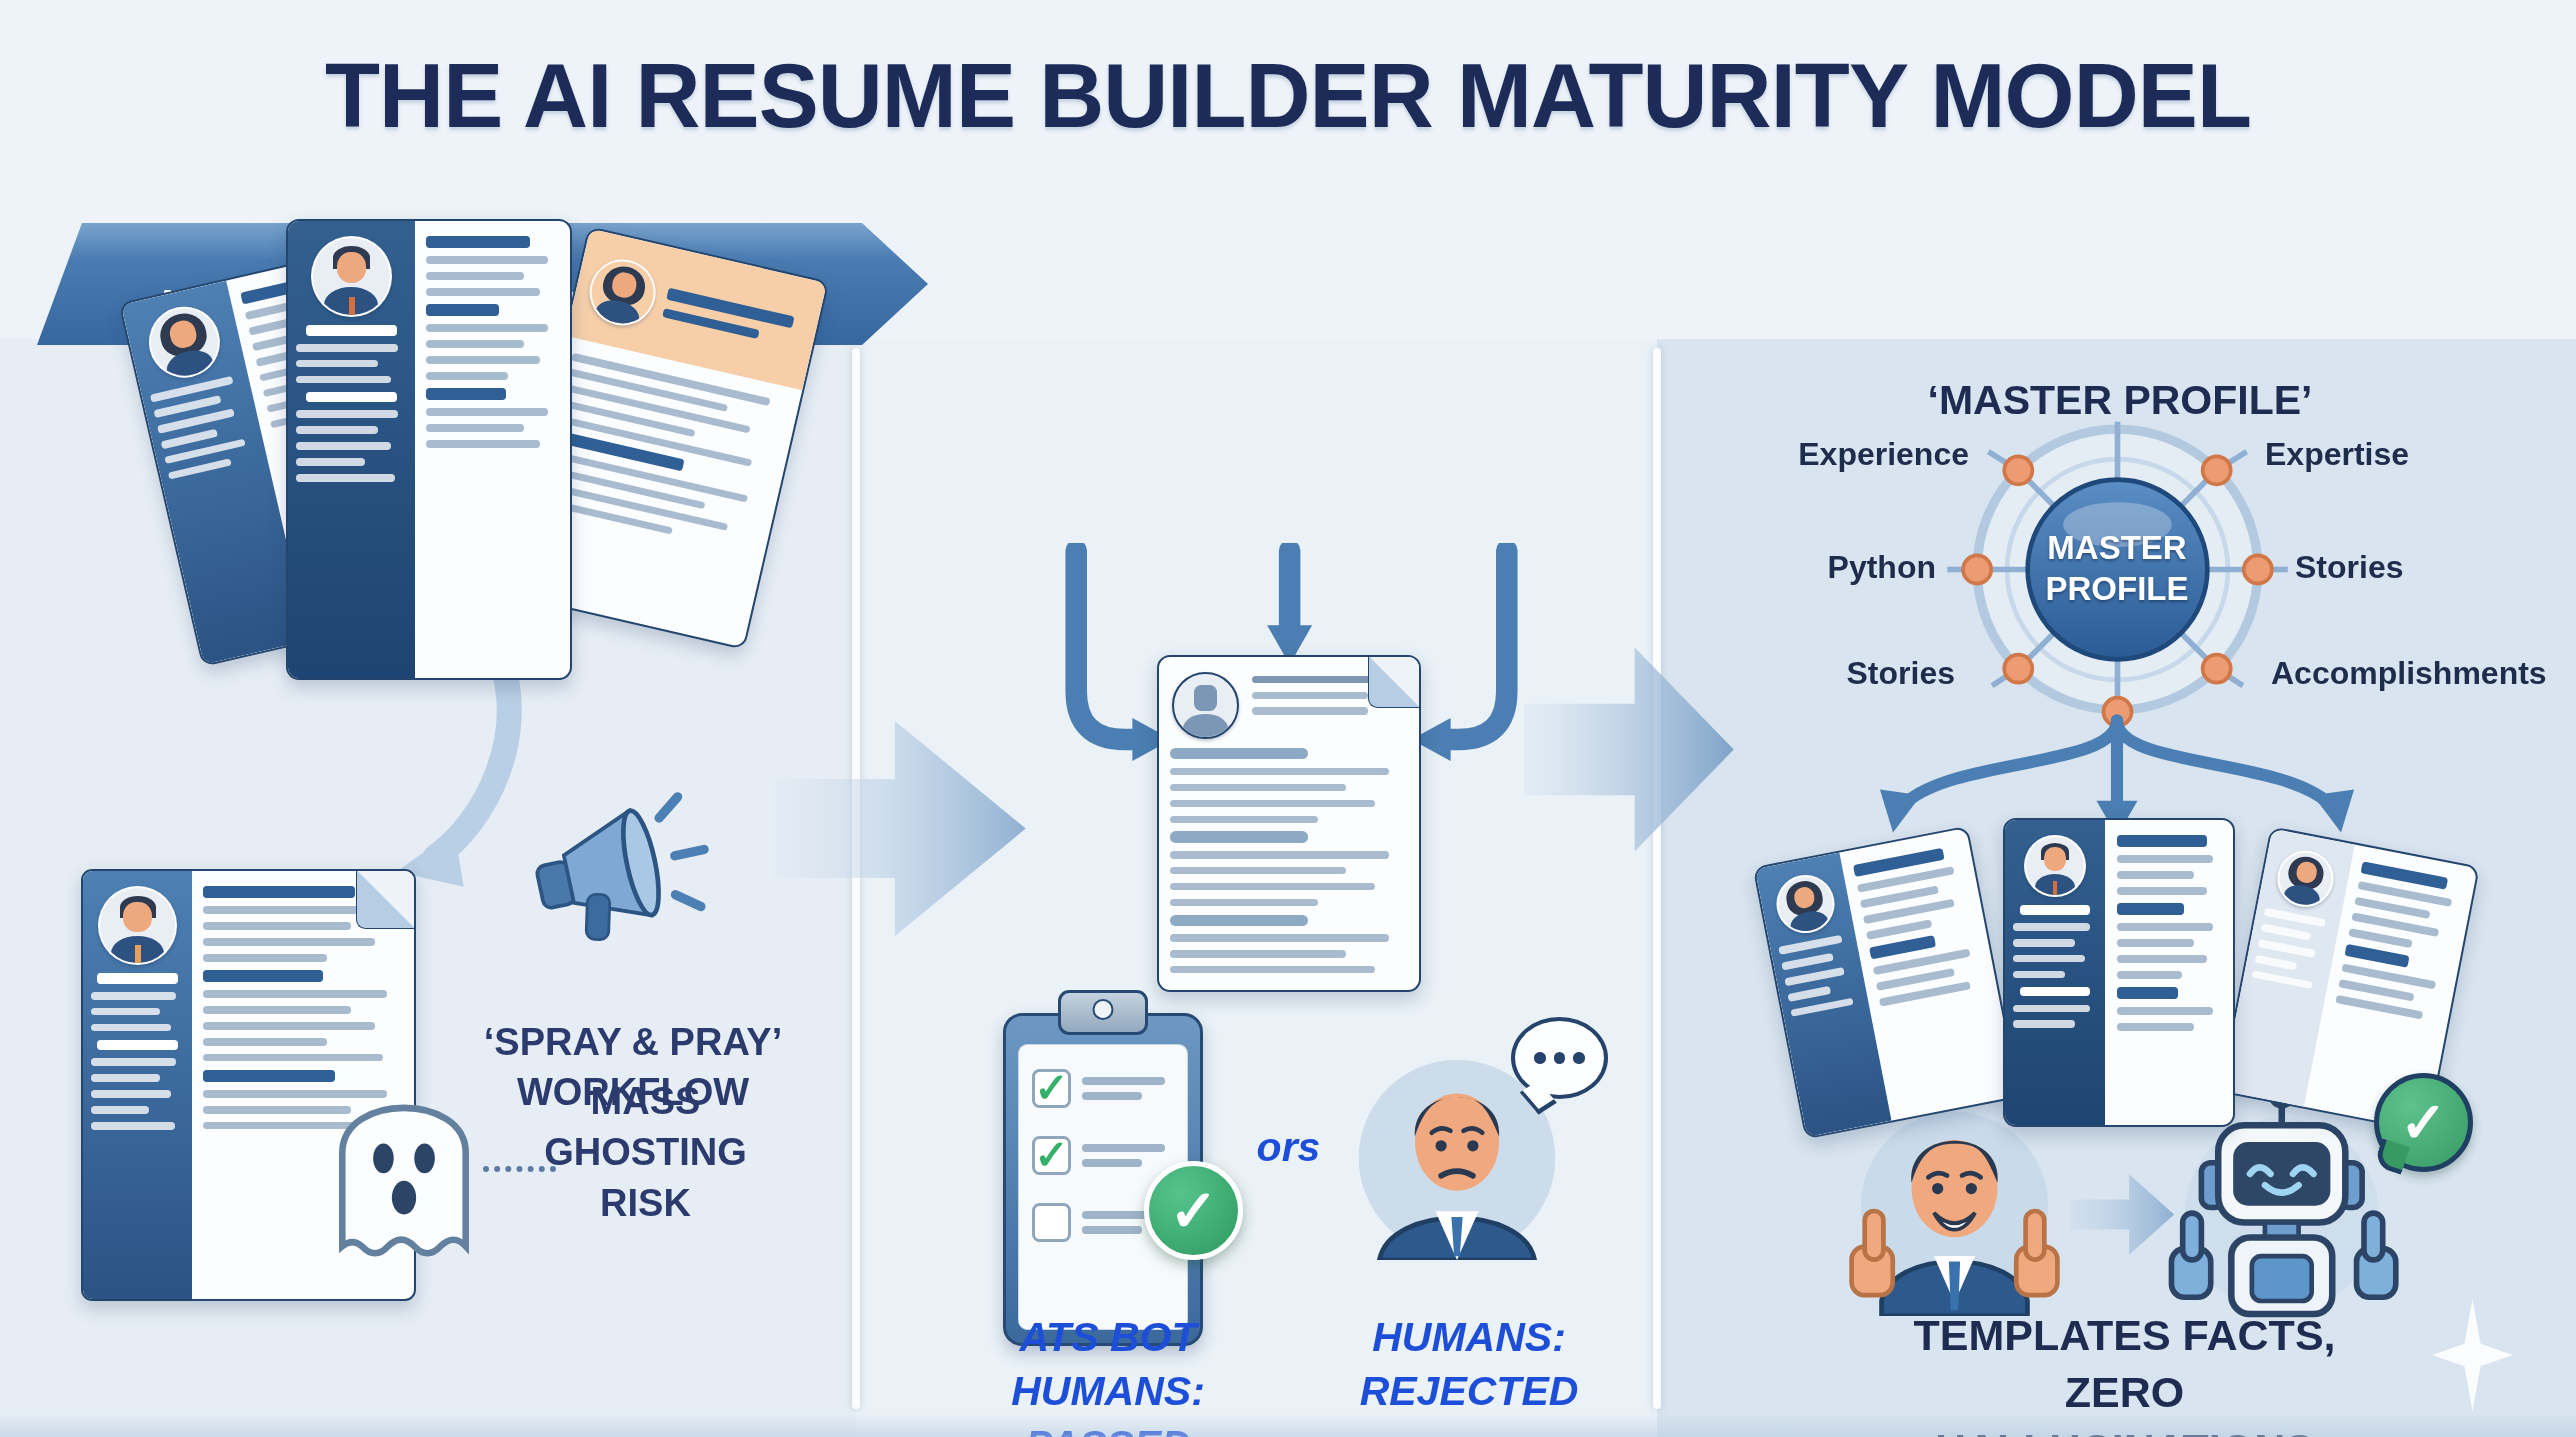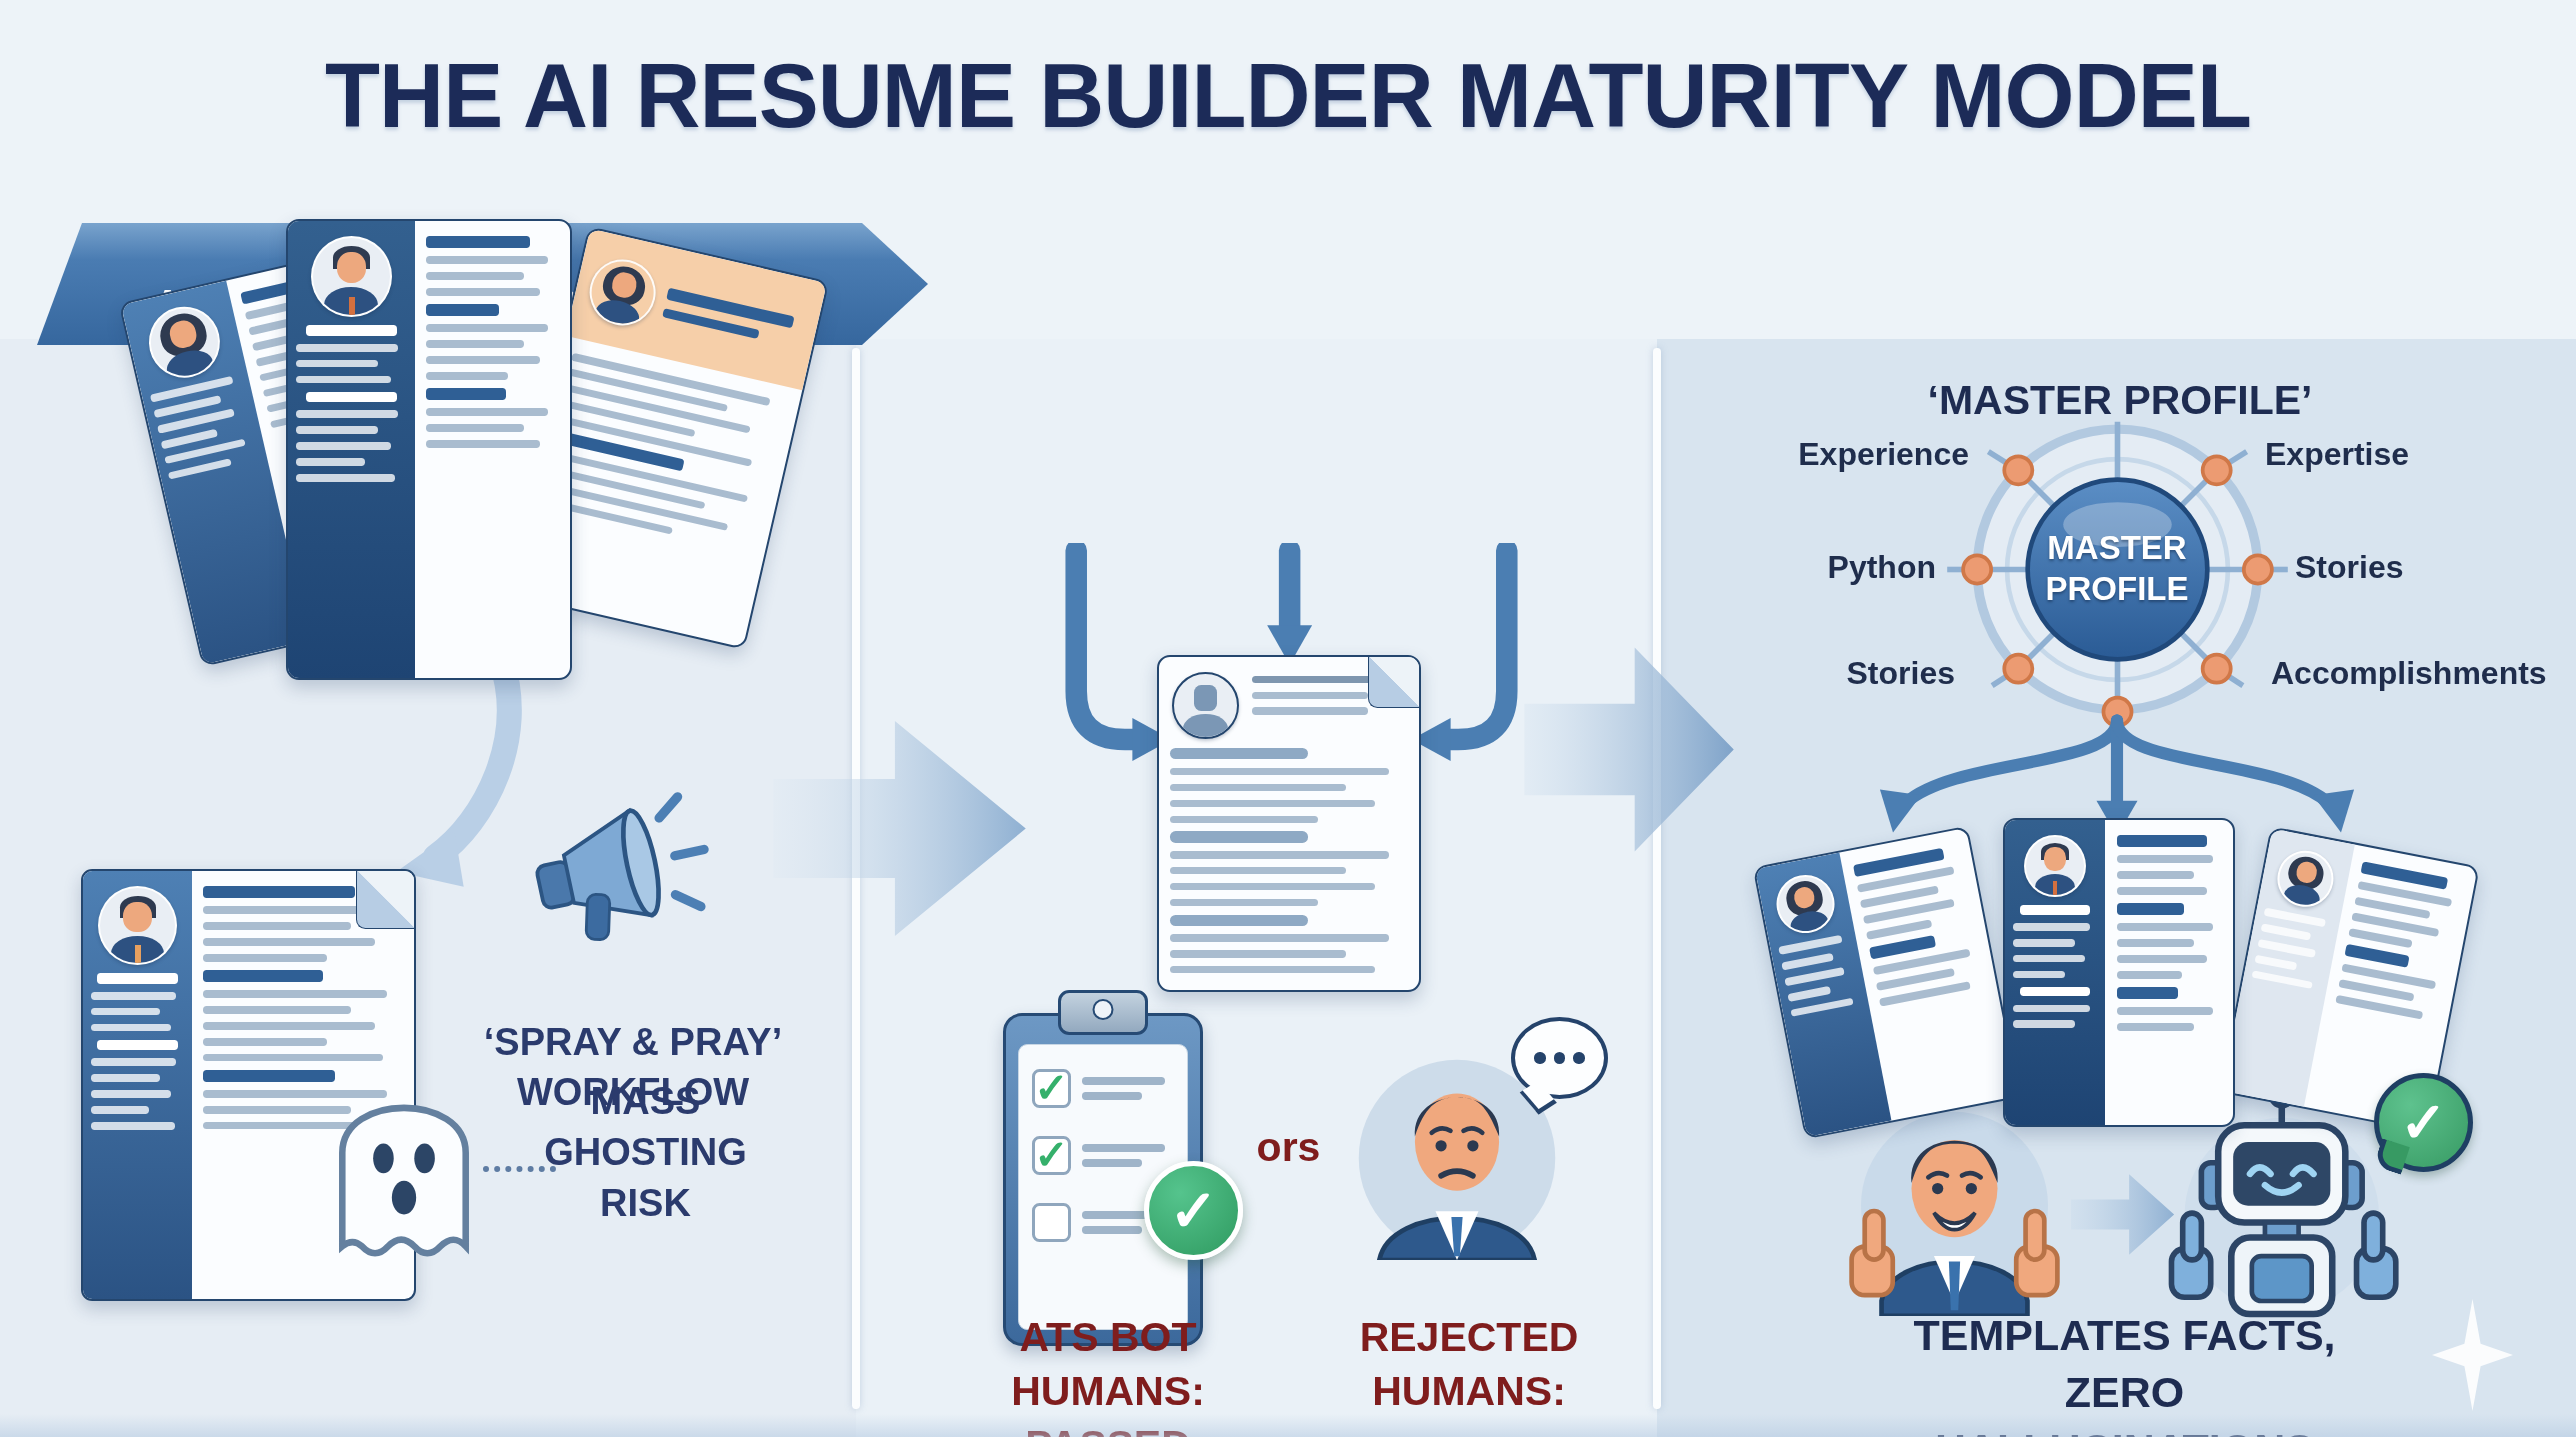--- a/index.html
+++ b/index.html
@@ -70,21 +70,21 @@
   .av .tie{position:absolute;bottom:0;left:47%;width:7%;height:24%;background:#d4703f;z-index:4;}
   .av.generic .head{background:#7b97b5;border-radius:30%;}
   .av.generic .torso{background:#7b97b5;}
   .av.peachbg{background:#f6cfa9;}
 
   .fold{position:absolute;top:0;right:0;background:linear-gradient(225deg,#edf3f8 0 49%,#b7cde4 50% 100%);
         border-bottom-left-radius:9.4px;border-left:1.9px solid #24466e;border-bottom:1.9px solid #24466e;}
 
   
   .cap{position:absolute;text-align:center;font-weight:800;color:#2b3b6d;line-height:1.32;}
-  .cap.navy{color:#7f1d1d;}
+  .cap.navy{color:#1d4ed8;font-style:italic;}
   .cap.deep{color:#1e2c51;}
 
   
   .browser{position:absolute;left:979px;top:388px;width:622px;height:163px;border:3.7px solid #1f4066;
            border-radius:17px;overflow:hidden;background:#f3f8fc;box-shadow:0 7.5px 15px rgba(30,60,100,.25);}
   .browser .tbar{height:58px;background:linear-gradient(180deg,#4a7cb2,#2d598c);
                  display:flex;align-items:center;gap:15px;padding:0 22.5px;border-bottom:2.8px solid #1f4066;}
   .dot{width:24px;height:24px;border-radius:50%;}
   .browser .kw{height:98px;display:flex;align-items:center;justify-content:center;
                font-size:51px;font-weight:700;color:#16365f;letter-spacing:0;}
@@ -453,22 +453,22 @@
     <div class="bdot"></div>
       <div class="bdot"></div>
       <div class="bdot"></div>
   </div>
 
   <div class="cap navy" style="left:949px;top:1310px;width:318px;font-size:41px;">
     <div>ATS BOT HUMANS:</div>
     <div>PASSED</div>
   </div>
   <div class="cap navy" style="left:1310px;top:1310px;width:318px;font-size:41px;">
+    <div>HUMANS:</div>
     <div>REJECTED</div>
-    <div>HUMANS:</div>
   </div>
 
   <svg class="abs" style="left:1524px;top:642px;z-index:4;" width="212" height="215" viewBox="0 0 226 230">
     <defs>
         <linearGradient id="ta2" x1="0" y1="0" x2="1" y2="0">
       <stop offset="0" stop-color="#cfdfee" stop-opacity=".3"></stop>
           <stop offset="1" stop-color="#7fa3c9"></stop>
     </linearGradient>
       </defs>
     <polygon points="0,66 118,66 118,6 224,115 118,224 118,164 0,164" fill="url(#ta2)"></polygon>

